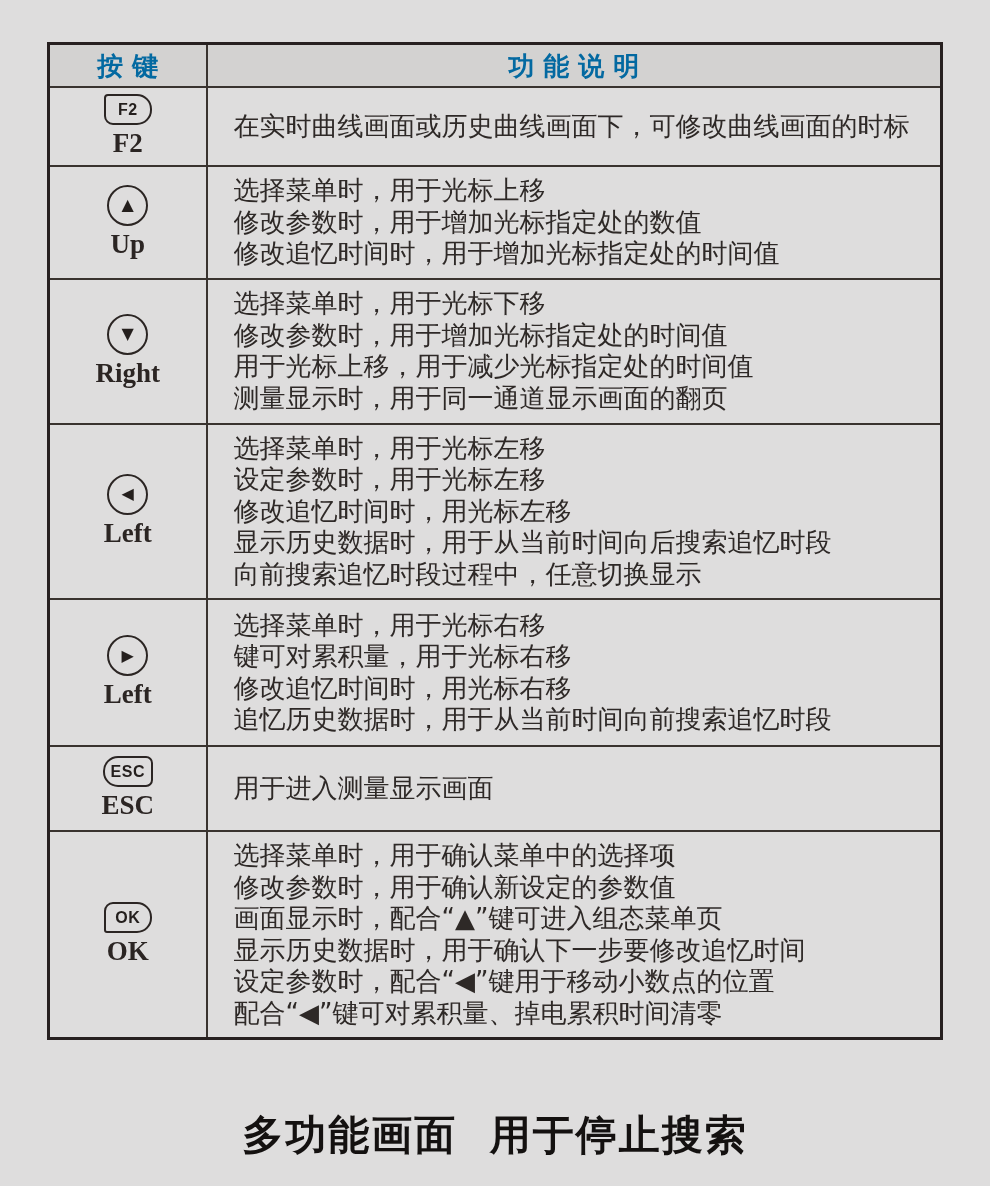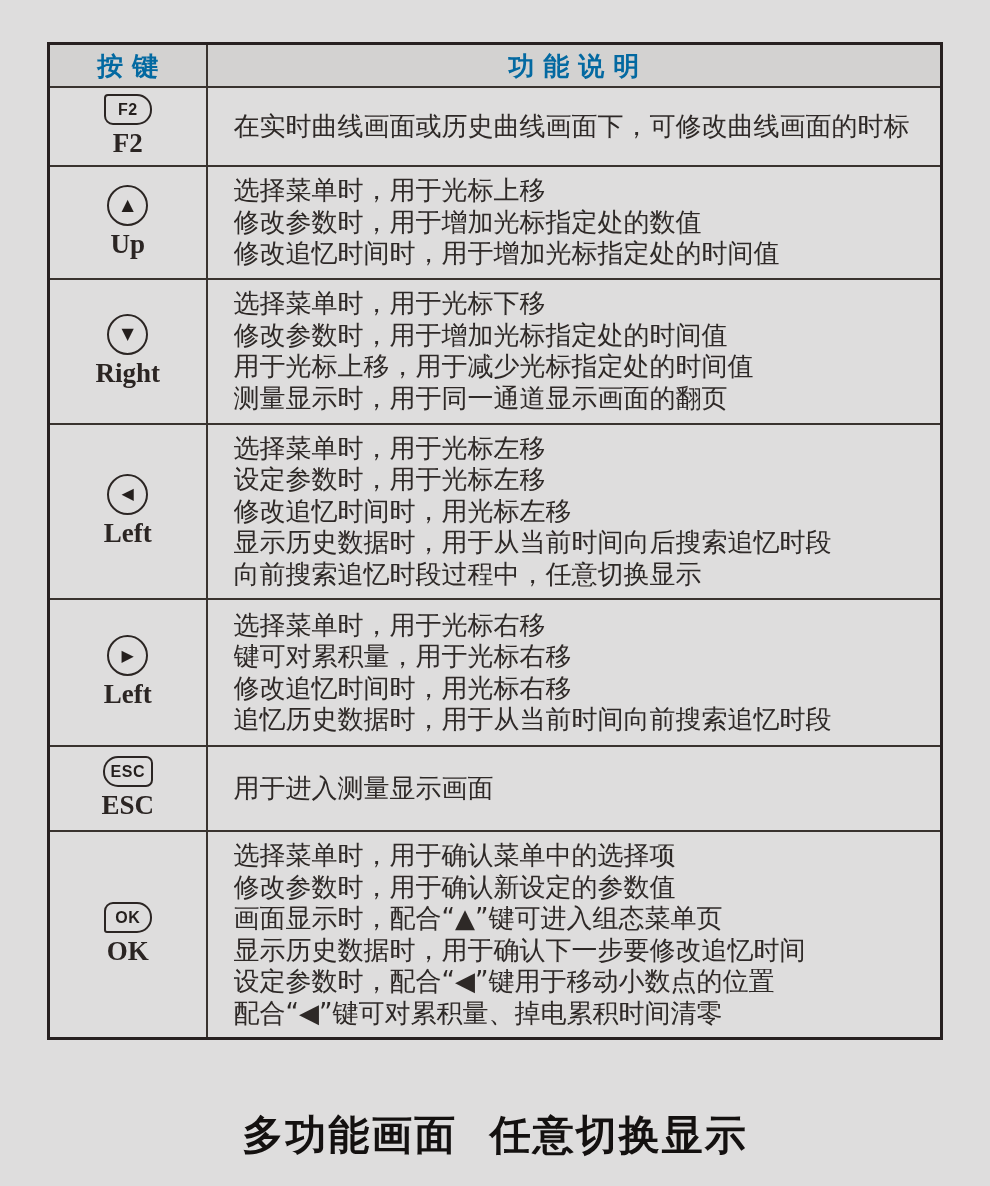--- a/index.html
+++ b/index.html
@@ -243,15 +243,15 @@
             <div class="desc-line">修改参数时，用于确认新设定的参数值</div>
             <div class="desc-line">画面显示时，配合“▲”键可进入组态菜单页</div>
             <div class="desc-line">显示历史数据时，用于确认下一步要修改追忆时间</div>
             <div class="desc-line">设定参数时，配合“◀”键用于移动小数点的位置</div>
             <div class="desc-line">配合“◀”键可对累积量、掉电累积时间清零</div>
           </td>
   </tr>
 </tbody>
   </table>
 
-  <div class="footer-title">多功能画面 任意切换显示</div>
+  <div class="footer-title">多功能画面 用于停止搜索</div>
 
 </div>
 
 </body></html>

